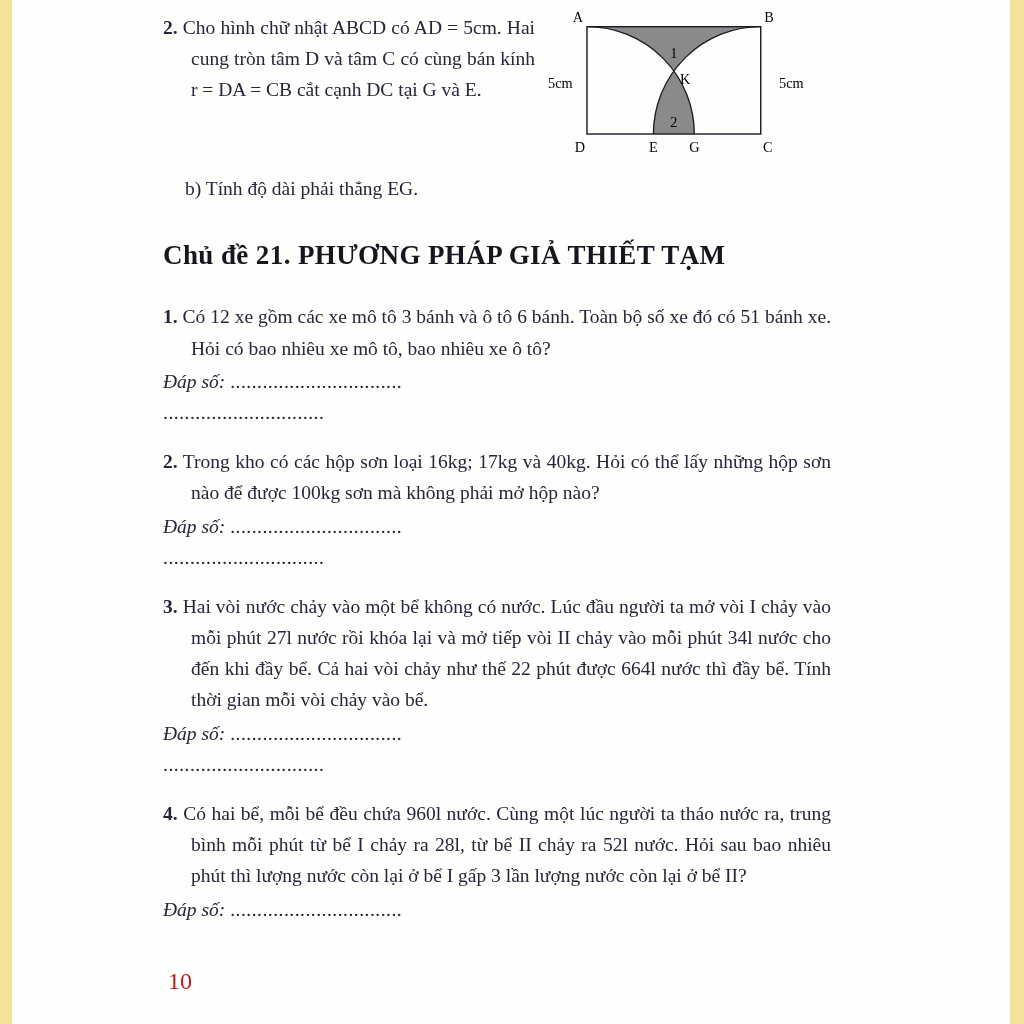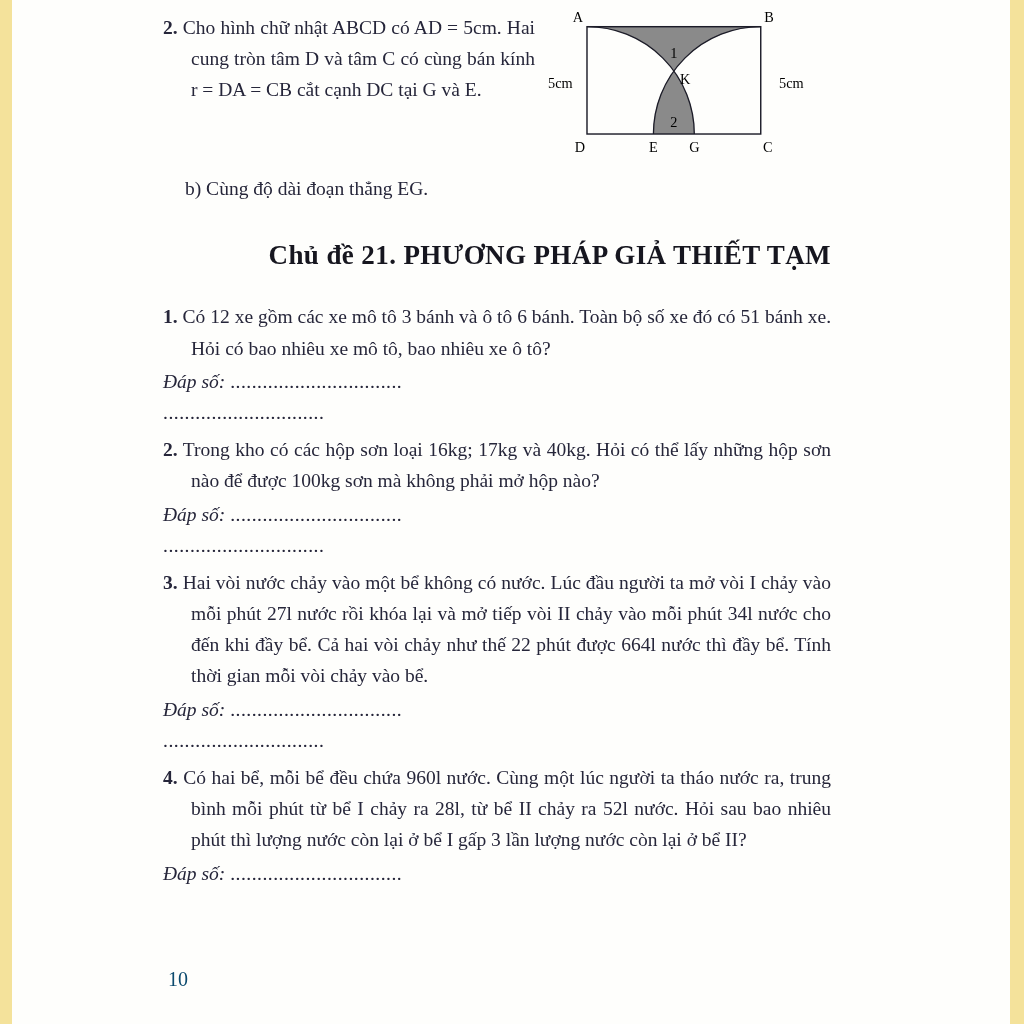--- a/index.html
+++ b/index.html
@@ -18,29 +18,29 @@
     position:absolute; left:163px; top:12px; width:668px;
     font-size:19.5px; line-height:1.6;
   }
   .pnum { font-weight:bold; }
   .hang { padding-left:28px; text-indent:-28px; text-align:justify;font-family:Liberation Serif, serif; }
   .prob2-row { position:relative; min-height:152px; }
   .prob2-text { width:372px; }
   .figure { position:absolute; left:378px; top:-4px; }
   .figure svg text { font-family:"Liberation Serif","DejaVu Serif",serif; }
   .sub { margin-left:22px; padding-left:27px; text-indent:-27px; text-align:justify; margin-top:9px; }
-  h1 { font-size:27px; font-weight:bold; color:#16161f; text-align:right;
+  h1 { font-size:27px; font-weight:bold; color:#16161f; text-align:left;
        margin-top:30px; margin-bottom:24px; letter-spacing:.4px; white-space:nowrap; }
   .part-heading { font-weight:bold; }
-  .problem { margin-top:6px; }
+  .problem { margin-top:18px; }
   .answer { text-indent:0; padding-right:20px; margin-top:2px; }
   .answer.second { margin-top:0; }
   .ans-label { font-style:italic; }
   .dots { letter-spacing:.5px; }
-  .pageno { position:absolute; left:168px; top:968px; font-size:20px; color:#0c4a6e; }
+  .pageno { position:absolute; left:168px; top:968px; font-size:24px; color:#b91c1c; }
 </style>
 </head>
 <body>
 
 <div class="edge left"></div>
 <div class="edge right"></div>
 
 <div class="content">
 
   <div class="prob2-row">
@@ -70,21 +70,21 @@
         <text x="150" y="141" font-size="14" text-anchor="middle">G</text>
         <text x="136" y="74" font-size="14" text-anchor="start">K</text>
         <text x="130" y="49" font-size="14" text-anchor="middle">1</text>
         <text x="130" y="116" font-size="14" text-anchor="middle">2</text>
         <text x="19" y="78" font-size="14" text-anchor="middle">5cm</text>
         <text x="245" y="78" font-size="14" text-anchor="middle">5cm</text>
       </svg>
     </div>
   </div>
 
-  <div class="sub">b) Cùng độ dài đoạn thẳng EG.</div>
+  <div class="sub">b) Tính độ dài phải thẳng EG.</div>
 
   <h1>Chủ đề 21. PHƯƠNG PHÁP GIẢ THIẾT TẠM</h1>
 
 
   <div class="problem">
     <div class="hang">
       <span class="pnum">1.</span>
       <span>Có 12 xe gồm các xe mô tô 3 bánh và ô tô 6 bánh. Toàn bộ số xe đó có 51 bánh xe. Hỏi có bao nhiêu xe mô tô, bao nhiêu xe ô tô?</span>
     </div>
     <div class="answer">

